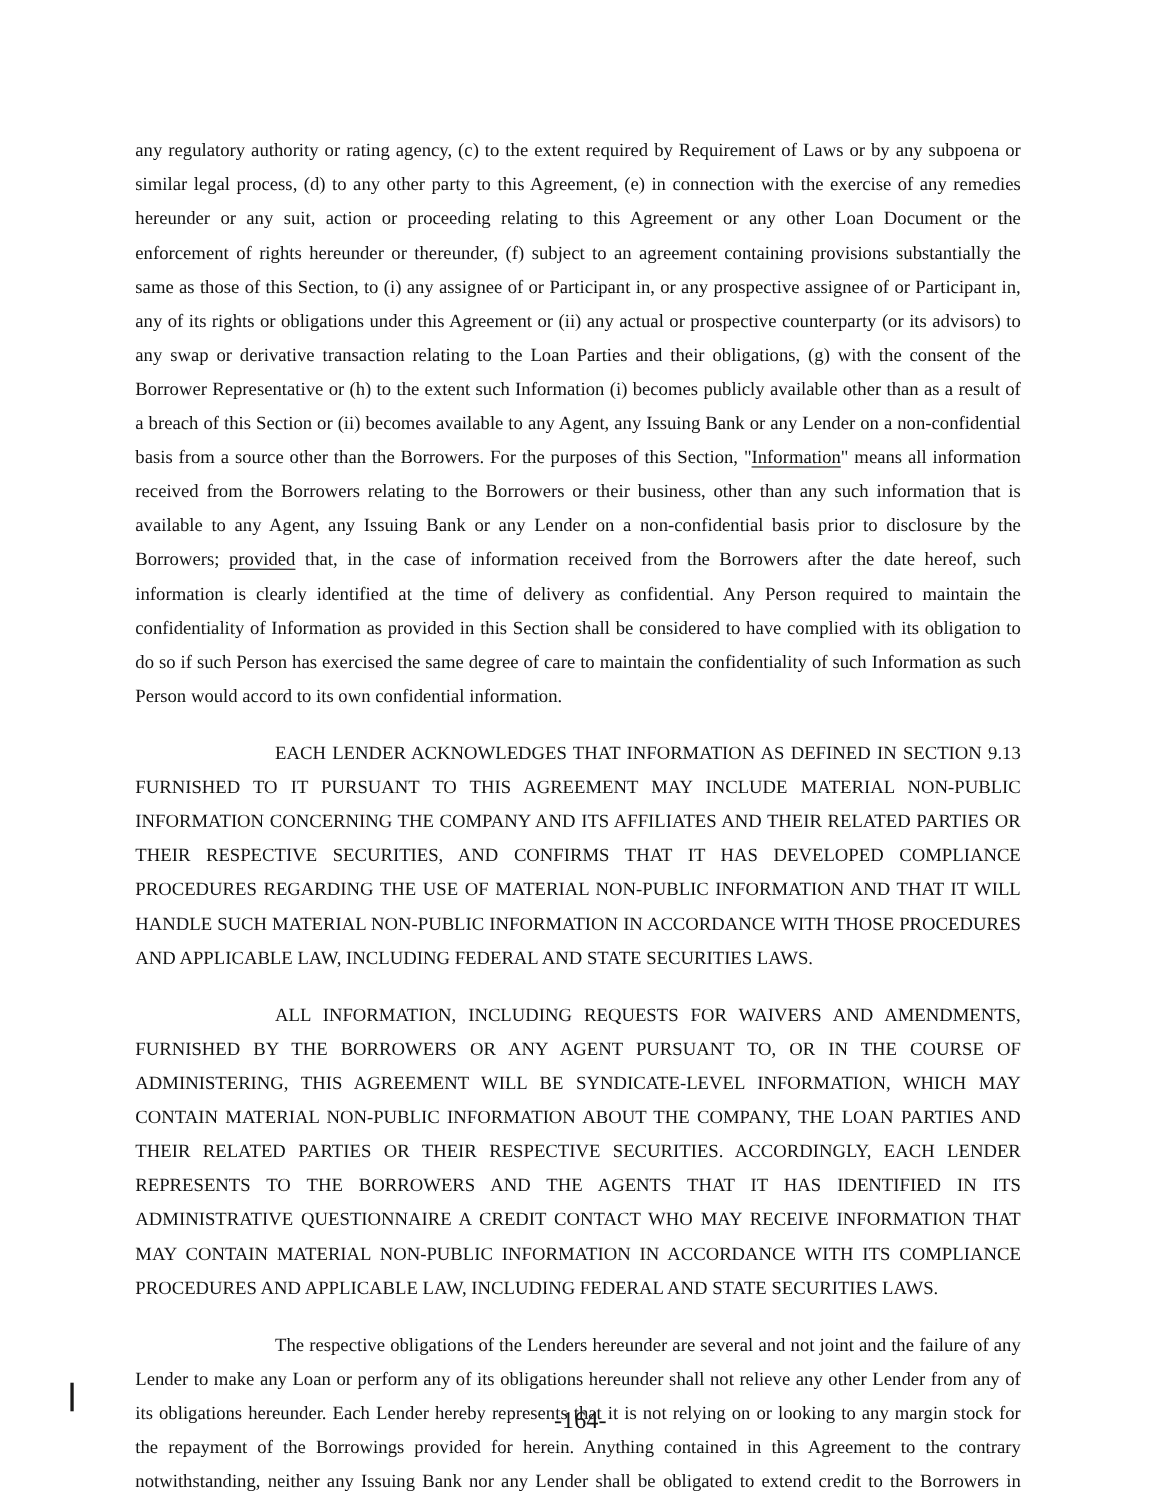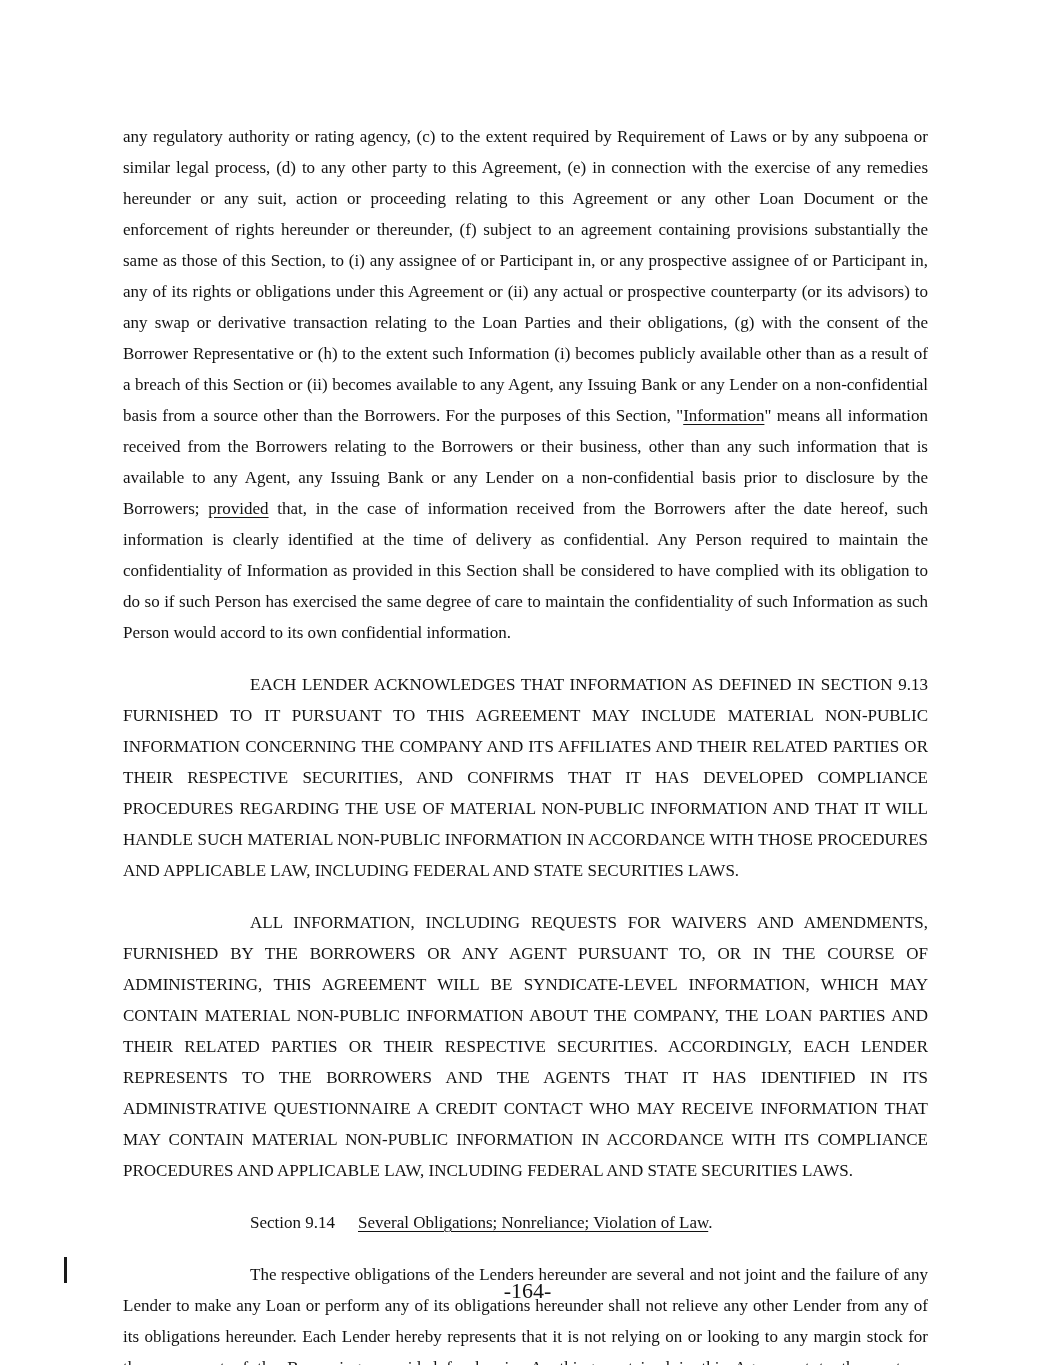--- a/index.html
+++ b/index.html
@@ -71,21 +71,20 @@
   <div class="revision-bar"></div>
 
   <main class="content">
 
     <p class="para"><span>any regulatory authority or rating agency, (c) to the extent required by Requirement of Laws or by any subpoena or similar legal process, (d) to any other party to this Agreement, (e) in connection with the exercise of any remedies hereunder or any suit, action or proceeding relating to this Agreement or any other Loan Document or the enforcement of rights hereunder or thereunder, (f) subject to an agreement containing provisions substantially the same as those of this Section, to (i) any assignee of or Participant in, or any prospective assignee of or Participant in, any of its rights or obligations under this Agreement or (ii) any actual or prospective counterparty (or its advisors) to any swap or derivative transaction relating to the Loan Parties and their obligations, (g) with the consent of the Borrower Representative or (h) to the extent such Information (i) becomes publicly available other than as a result of a breach of this Section or (ii) becomes available to any Agent, any Issuing Bank or any Lender on a non-confidential basis from a source other than the Borrowers.  For the purposes of this Section, "</span><span class="u">Information</span><span>" means all information received from the Borrowers relating to the Borrowers or their business, other than any such information that is available to any Agent, any Issuing Bank or any Lender on a non-confidential basis prior to disclosure by the Borrowers; </span><span class="u">provided</span><span> that, in the case of information received from the Borrowers after the date hereof, such information is clearly identified at the time of delivery as confidential.  Any Person required to maintain the confidentiality of Information as provided in this Section shall be considered to have complied with its obligation to do so if such Person has exercised the same degree of care to maintain the confidentiality of such Information as such Person would accord to its own confidential information.</span></p>
 
     <p class="para bold-caps indent">EACH LENDER ACKNOWLEDGES THAT INFORMATION AS DEFINED IN SECTION 9.13 FURNISHED TO IT PURSUANT TO THIS AGREEMENT MAY INCLUDE MATERIAL NON-PUBLIC INFORMATION CONCERNING THE COMPANY AND ITS AFFILIATES AND  THEIR RELATED PARTIES OR THEIR RESPECTIVE SECURITIES, AND CONFIRMS THAT IT HAS DEVELOPED COMPLIANCE PROCEDURES REGARDING THE USE OF MATERIAL NON-PUBLIC INFORMATION AND THAT IT WILL HANDLE SUCH MATERIAL NON-PUBLIC INFORMATION IN ACCORDANCE WITH THOSE PROCEDURES AND APPLICABLE LAW, INCLUDING FEDERAL AND STATE SECURITIES LAWS.</p>
 
     <p class="para bold-caps indent">ALL INFORMATION, INCLUDING REQUESTS FOR WAIVERS AND AMENDMENTS, FURNISHED BY THE BORROWERS OR ANY AGENT PURSUANT TO, OR IN THE COURSE OF ADMINISTERING, THIS AGREEMENT WILL BE SYNDICATE-LEVEL INFORMATION, WHICH MAY CONTAIN MATERIAL NON-PUBLIC INFORMATION ABOUT THE COMPANY, THE LOAN PARTIES AND THEIR RELATED PARTIES OR THEIR RESPECTIVE SECURITIES.  ACCORDINGLY, EACH LENDER REPRESENTS TO THE BORROWERS AND THE AGENTS THAT IT HAS IDENTIFIED IN ITS ADMINISTRATIVE QUESTIONNAIRE A CREDIT CONTACT WHO MAY RECEIVE INFORMATION THAT MAY CONTAIN MATERIAL NON-PUBLIC INFORMATION IN ACCORDANCE WITH ITS COMPLIANCE PROCEDURES AND APPLICABLE LAW, INCLUDING FEDERAL AND STATE SECURITIES LAWS.</p>
 
-    <p class="para indent heading"><span>Section 9.14</span><span class="tab"></span><span class="u">Several Obligations; Nonreliance; Violation of Law</span><span>.</span></p>
 
     <p class="para indent">The respective obligations of the Lenders hereunder are several and not joint and the failure of any Lender to make any Loan or perform any of its obligations hereunder shall not relieve any other Lender from any of its obligations hereunder.  Each Lender hereby represents that it is not relying on or looking to any margin stock for the repayment of the Borrowings provided for herein.  Anything contained in this Agreement to the contrary notwithstanding, neither any Issuing Bank nor any Lender shall be obligated to extend credit to the Borrowers in violation of any Requirement of Law.</p>
 
   </main>
 
   <footer class="footer">
     <span>-164-</span>
   </footer>
 
 </div>

